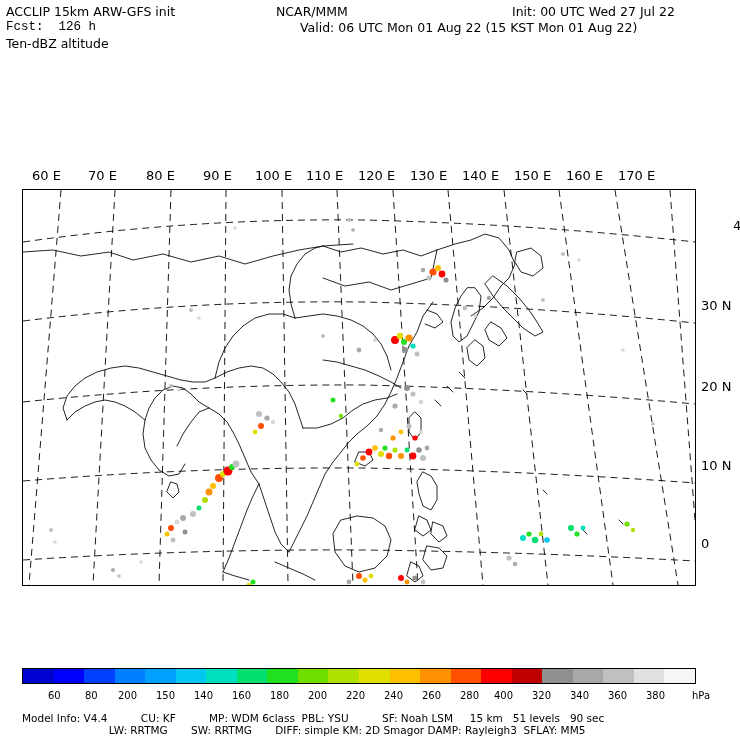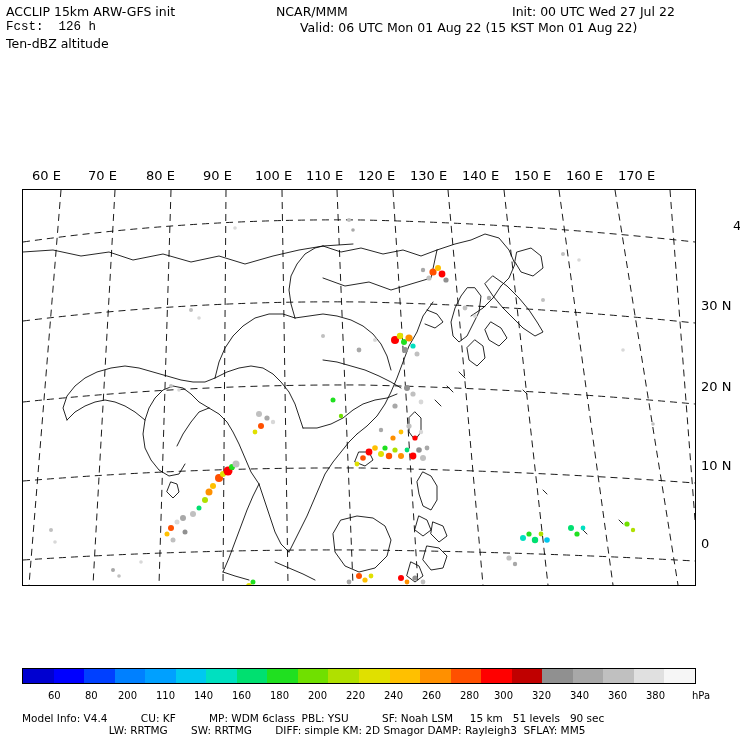--- a/index.html
+++ b/index.html
@@ -330,30 +330,30 @@
   <div style="background:#909090"></div>
   <div style="background:#a8a8a8"></div>
   <div style="background:#c0c0c0"></div>
   <div style="background:#e0e0e0"></div>
   <div style="background:#f6f6f6"></div>
 </div>
 
 <div class="cblab" style="left:48px;top:690px">60</div>
 <div class="cblab" style="left:85px;top:690px">80</div>
 <div class="cblab" style="left:118px;top:690px">200</div>
-<div class="cblab" style="left:156px;top:690px">110</div>
+<div class="cblab" style="left:156px;top:690px">150</div>
 <div class="cblab" style="left:194px;top:690px">140</div>
 <div class="cblab" style="left:232px;top:690px">160</div>
 <div class="cblab" style="left:270px;top:690px">180</div>
 <div class="cblab" style="left:308px;top:690px">200</div>
 <div class="cblab" style="left:346px;top:690px">220</div>
 <div class="cblab" style="left:384px;top:690px">240</div>
 <div class="cblab" style="left:422px;top:690px">260</div>
 <div class="cblab" style="left:460px;top:690px">280</div>
-<div class="cblab" style="left:494px;top:690px">300</div>
+<div class="cblab" style="left:494px;top:690px">400</div>
 <div class="cblab" style="left:532px;top:690px">320</div>
 <div class="cblab" style="left:570px;top:690px">340</div>
 <div class="cblab" style="left:608px;top:690px">360</div>
 <div class="cblab" style="left:646px;top:690px">380</div>
 <div class="cblab" style="left:692px;top:690px">hPa</div>
 
 <div class="foot" id="f1">Model Info: V4.4          CU: KF          MP: WDM 6class  PBL: YSU          SF: Noah LSM     15 km   51 levels   90 sec</div>
 <div class="foot" id="f2">                          LW: RRTMG       SW: RRTMG       DIFF: simple KM: 2D Smagor DAMP: Rayleigh3  SFLAY: MM5</div>
 
 </body></html>

